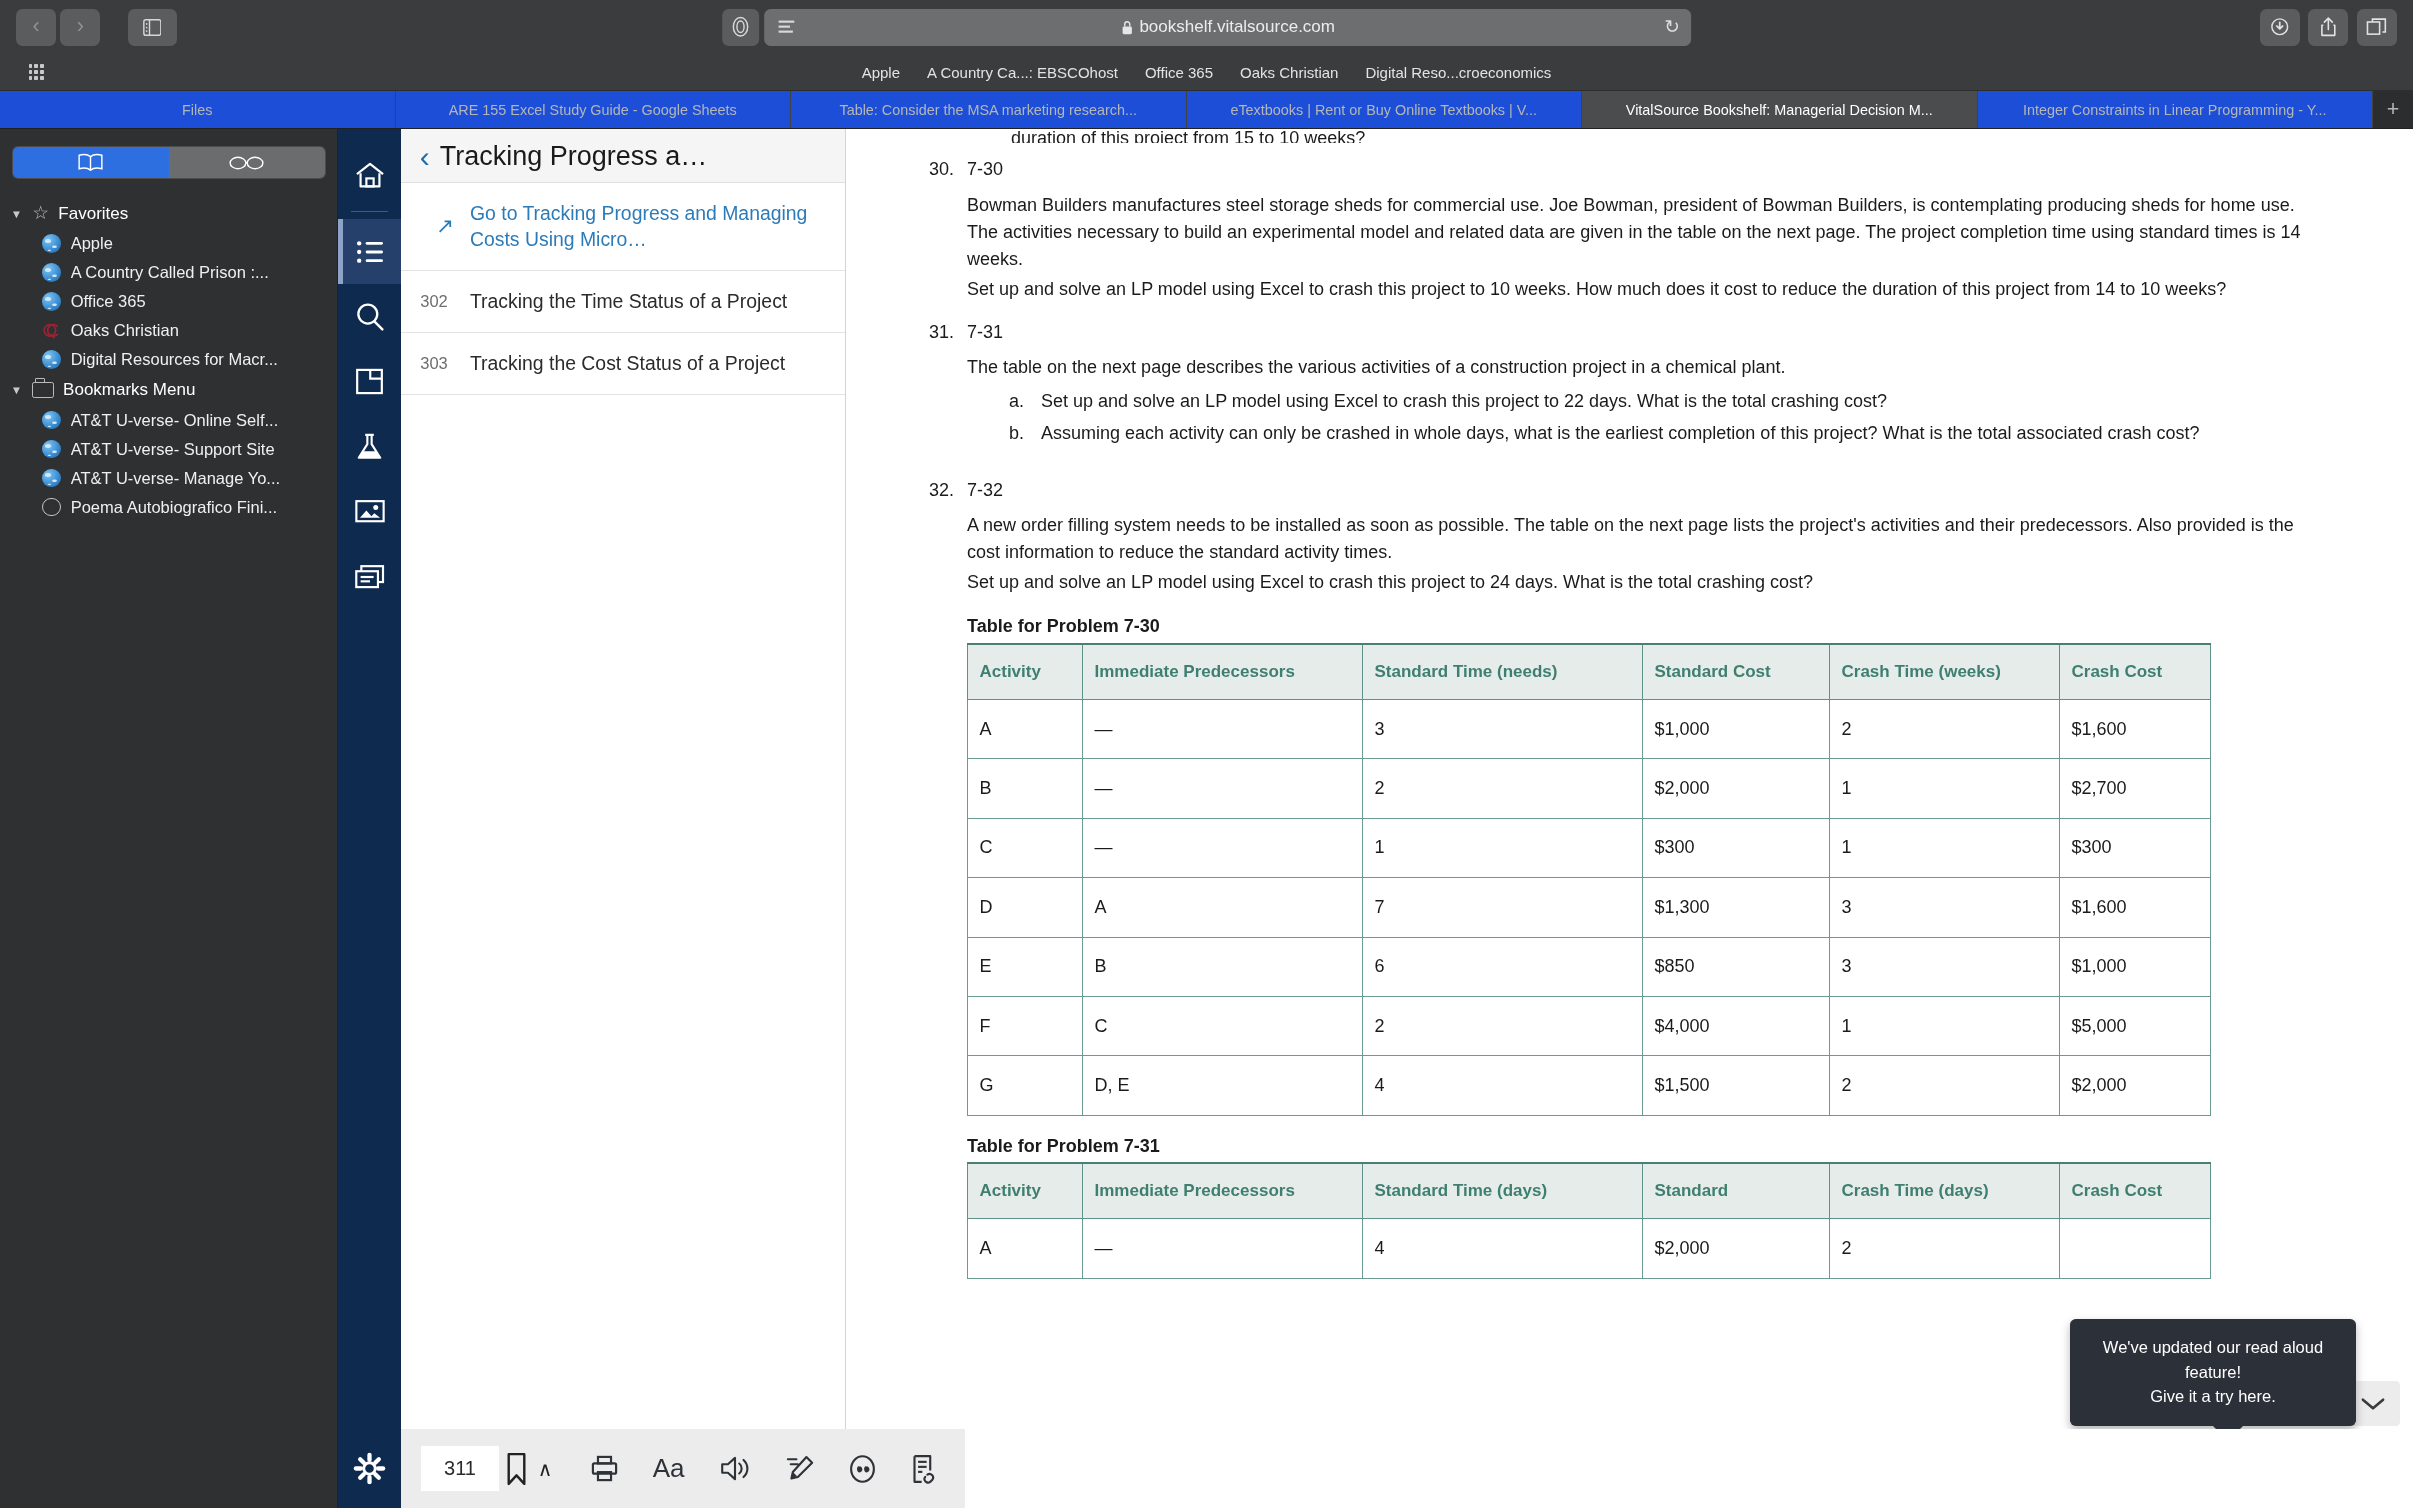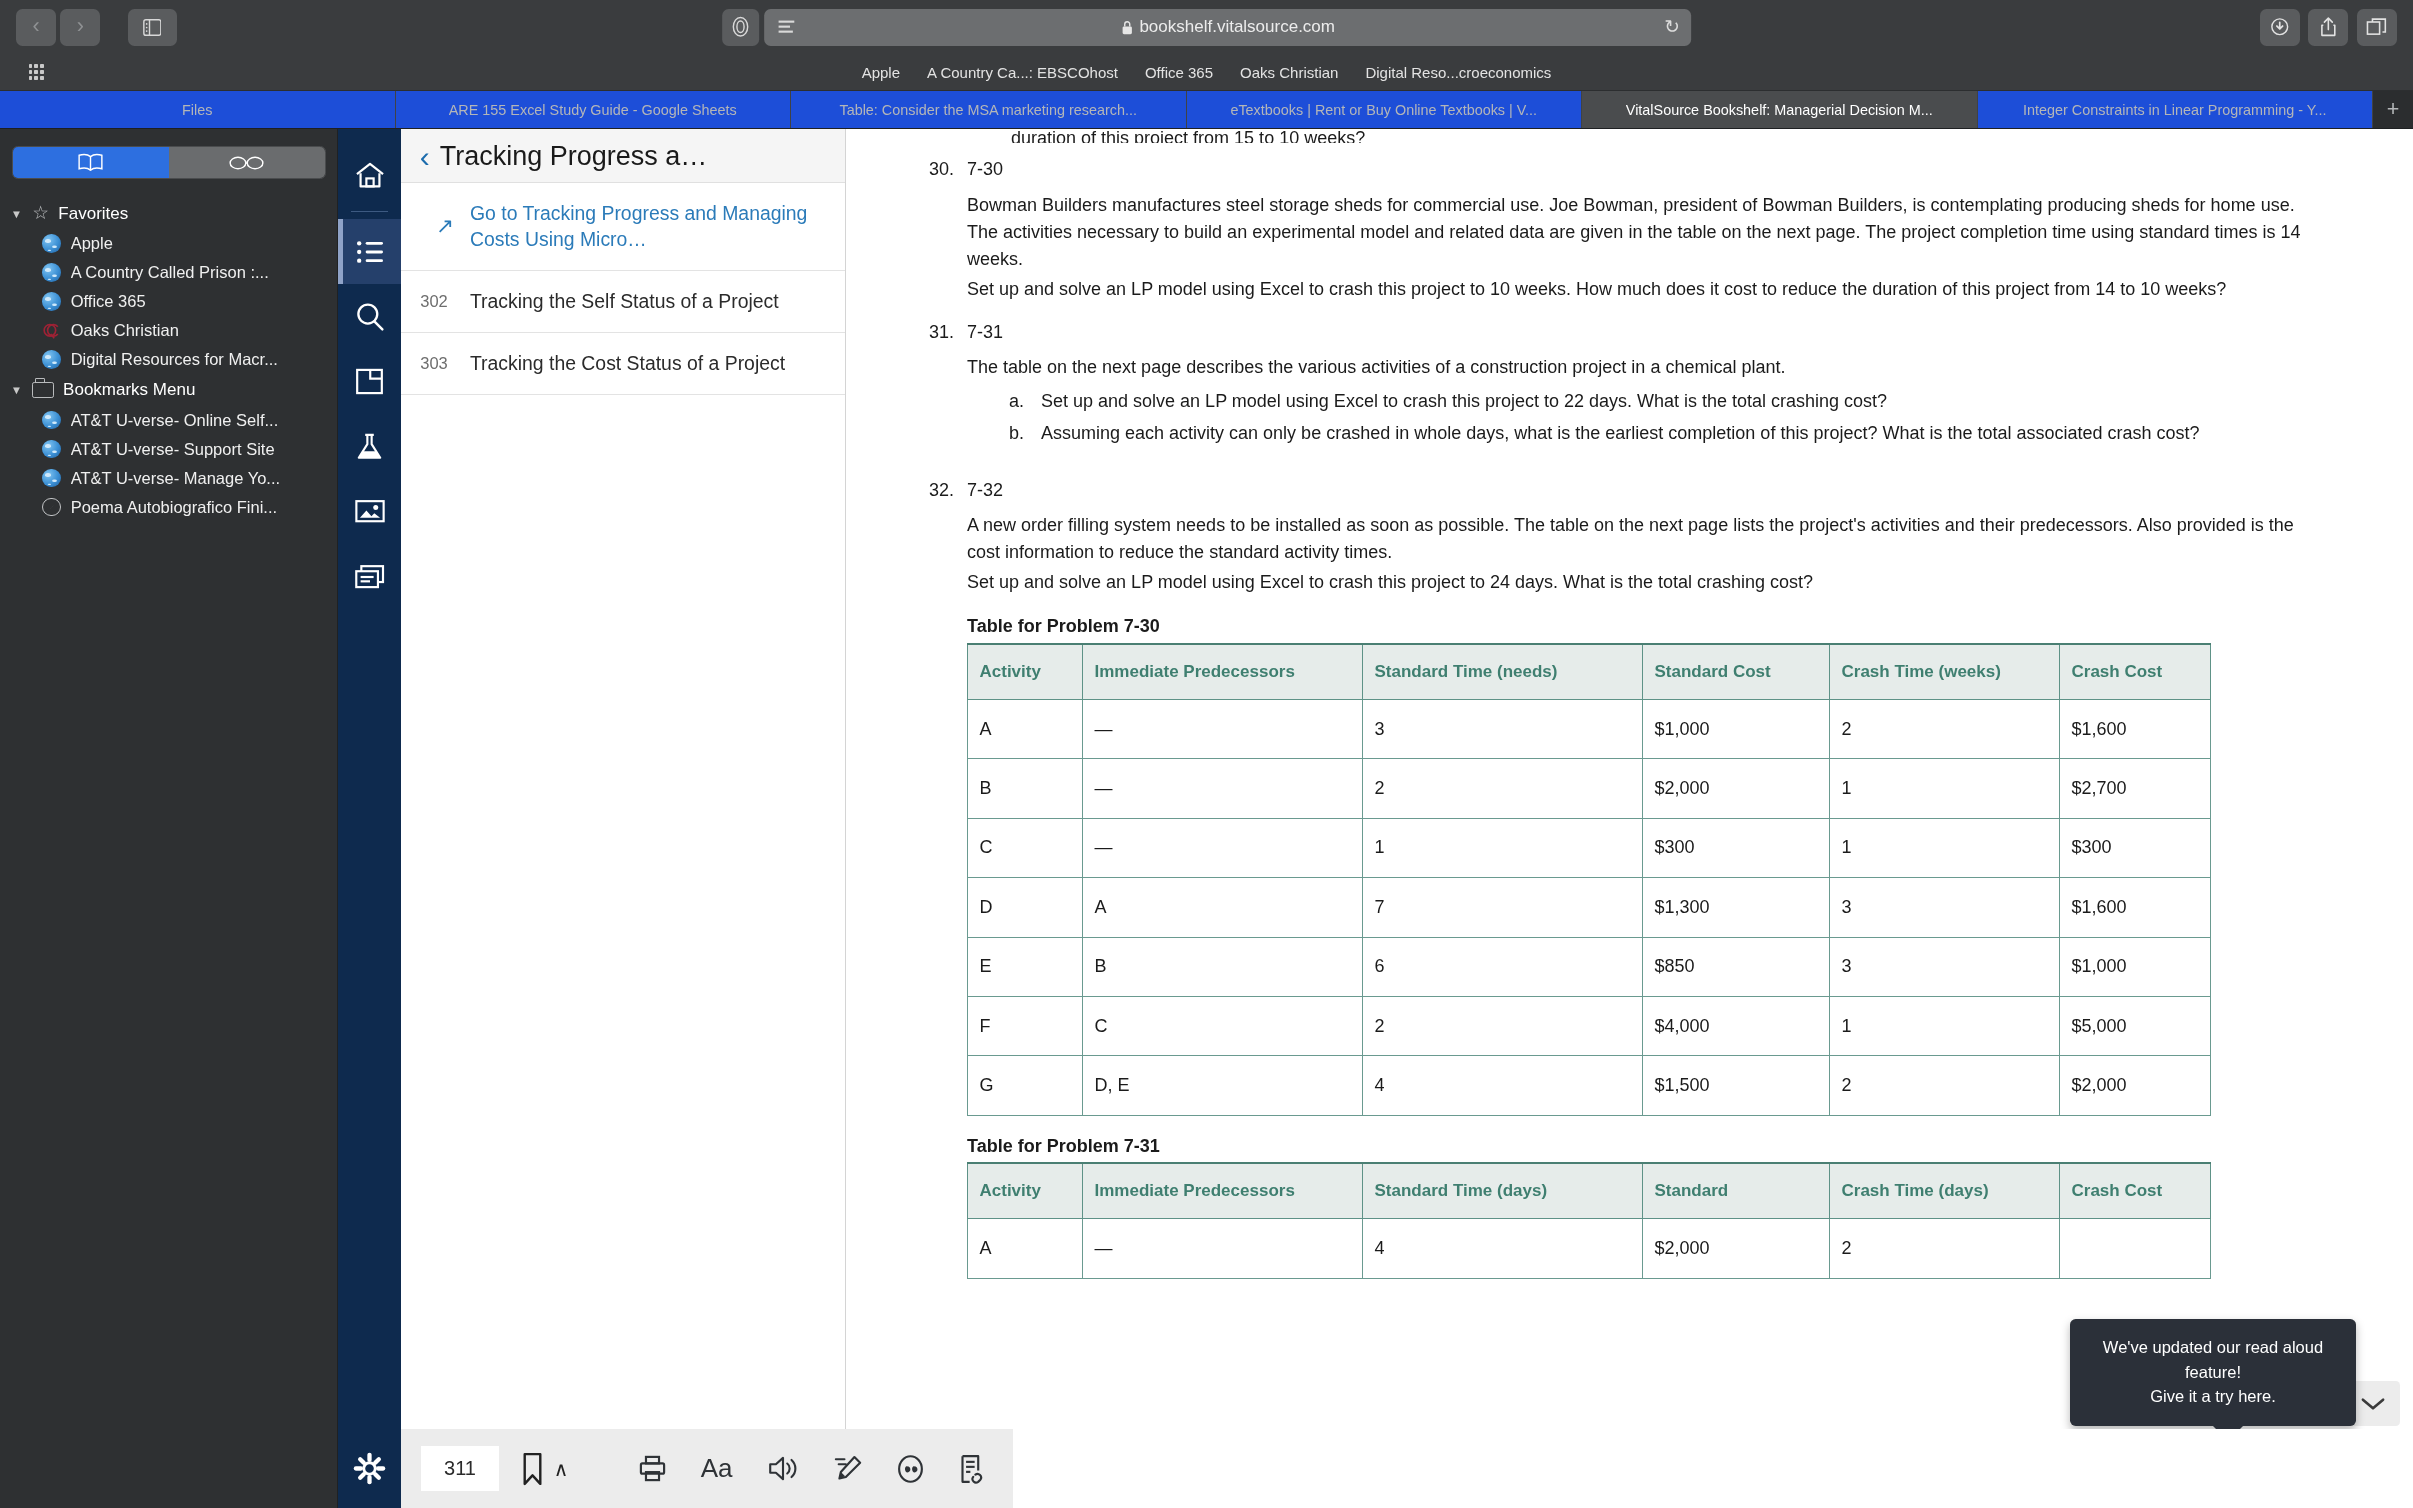--- a/index.html
+++ b/index.html
@@ -384,21 +384,20 @@
   }
 
   
   #vs-bottom {
     height: 79px;
     background: #ececec;
     display: flex;
     align-items: center;
     padding: 0 26px 0 20px;
     flex-shrink: 0;
-    gap: 16px;
   }
   #page-box {
     background: #ffffff;
     min-width: 78px;
     height: 45px;
     display:flex; align-items:center; justify-content:center;
     font-size: 20px;
     color: #2b2b2b;
   }
   #bookmark-group { display:flex; align-items:center; gap: 10px; margin-left: 5.7px;}
@@ -686,21 +685,21 @@
         <div id="toc-head">
           <span id="toc-back">‹</span>
           <span id="toc-title">Tracking Progress a…</span>
         </div>
         <div class="toc-row link">
           <span class="toc-arrow">↗</span>
           <span class="toc-label">Go to Tracking Progress and Managing Costs Using Micro…</span>
         </div>
         <div class="toc-row">
           <span class="toc-num">302</span>
-          <span class="toc-label">Tracking the Self Status of a Project</span>
+          <span class="toc-label">Tracking the Time Status of a Project</span>
         </div>
         <div class="toc-row">
           <span class="toc-num">303</span>
           <span class="toc-label">Tracking the Cost Status of a Project</span>
         </div>
       </div>
 
       <div id="vs-content">
         <div id="content-inner">
 

